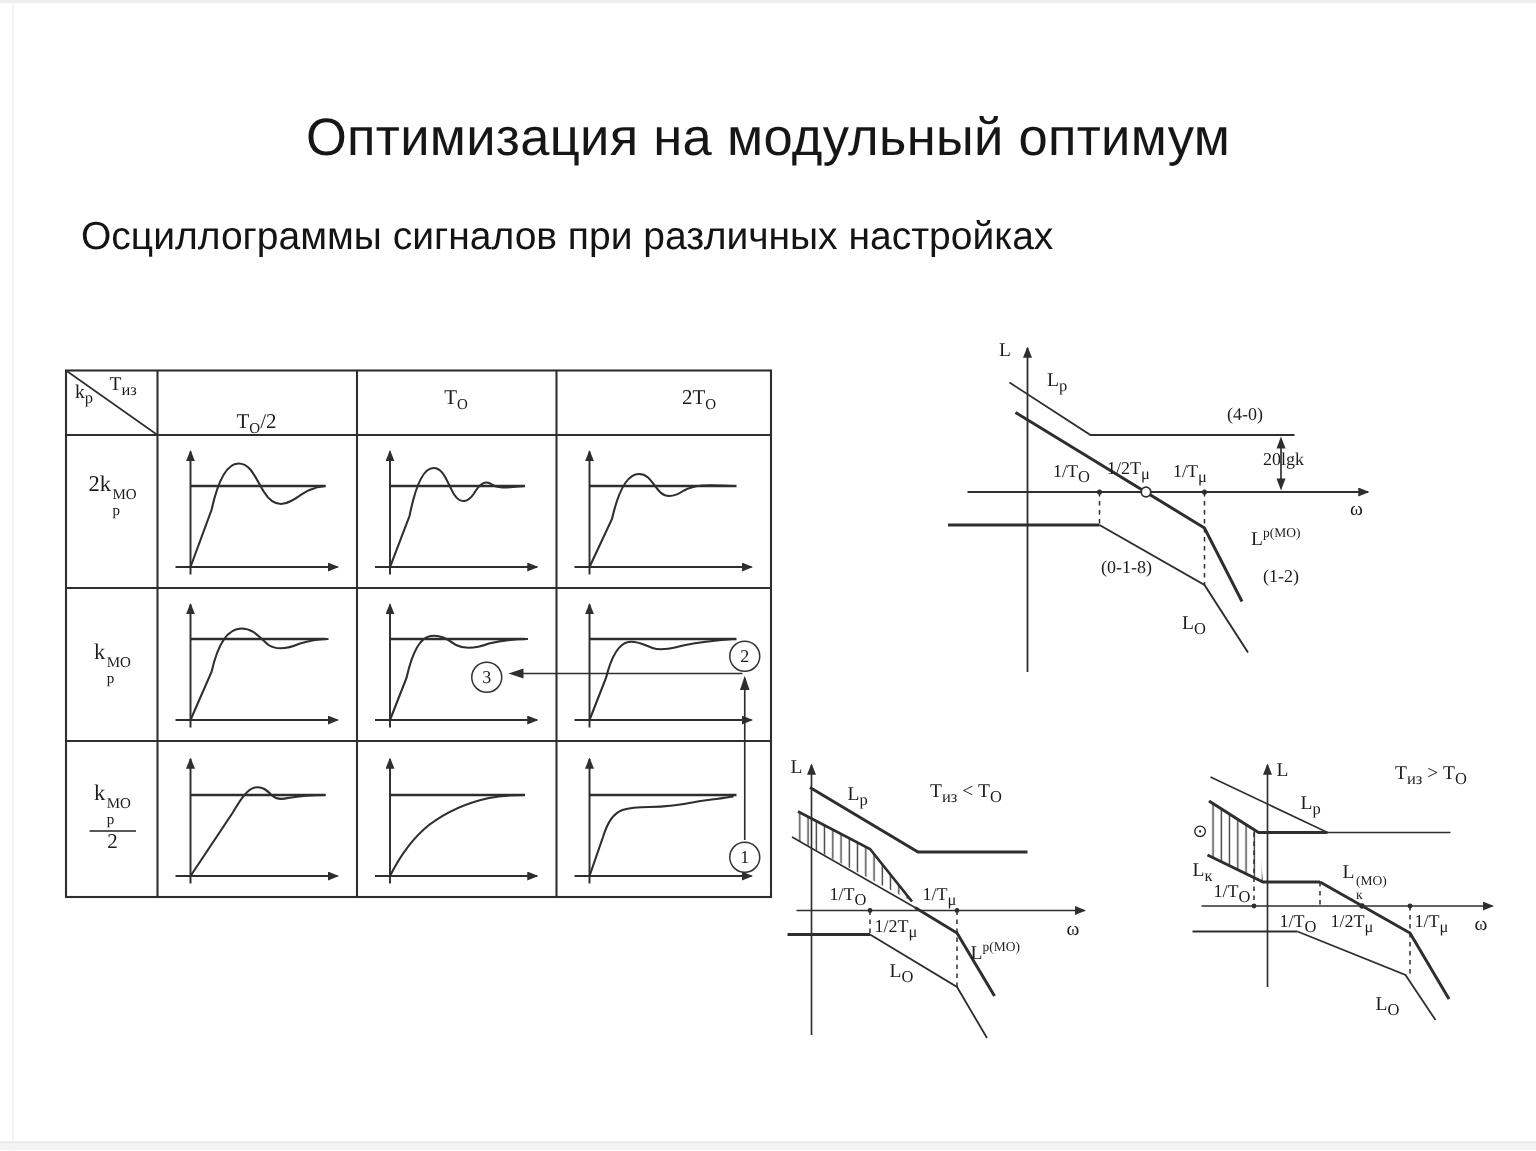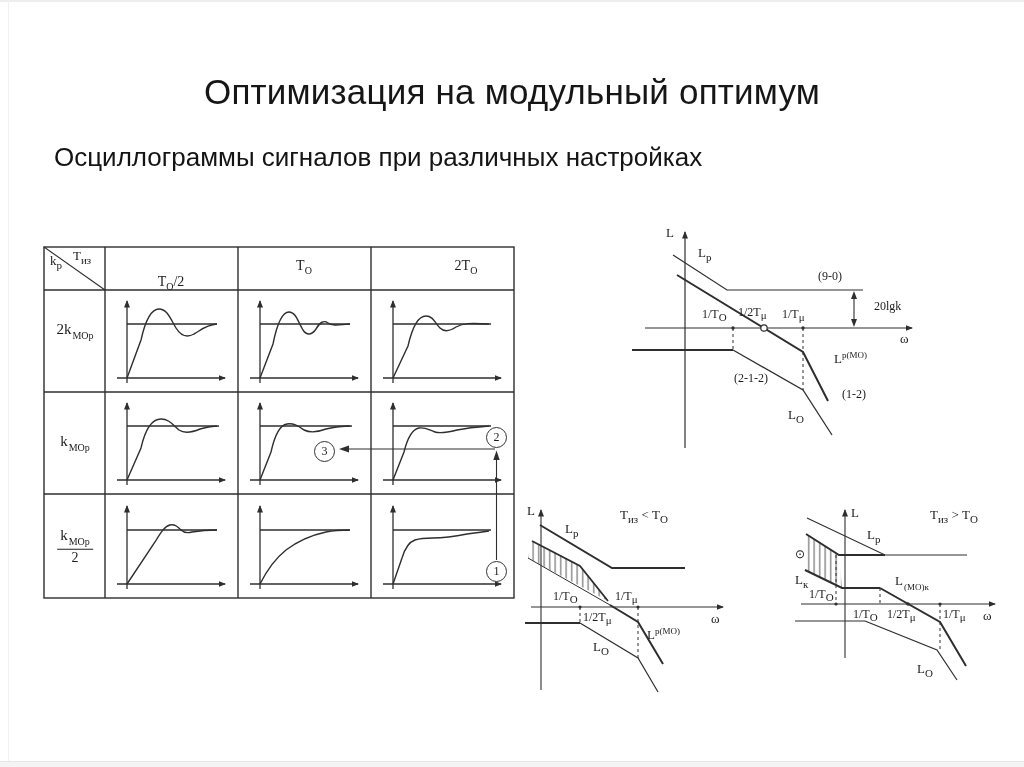--- a/index.html
+++ b/index.html
@@ -10,21 +10,21 @@
   .frame-bottom{position:absolute;left:0;right:0;bottom:0;height:5px;background:#f4f4f4;border-top:1px solid #e6e6e6}
   .title{position:absolute;top:72px;left:0;width:100%;text-align:center;
          font-family:"Liberation Sans",sans-serif;font-size:35px;color:#161616;letter-spacing:.2px}
   .subtitle{position:absolute;top:142px;left:54px;
          font-family:"Liberation Sans",sans-serif;font-size:26px;color:#141414}
   .abs{position:absolute}
   .lbl{position:absolute;font-size:13px;line-height:1.05;white-space:nowrap;color:#1c1c1c}
   .lbl sub{font-size:11px;line-height:0}
   .lbl sup{font-size:9px;line-height:0}
   .tick{font-size:12px}
-  .kstack{display:inline-flex;flex-direction:row;align-items:flex-start;font-size:10px;
+  .kstack{display:inline-flex;flex-direction:column;align-items:flex-start;font-size:10px;
           line-height:1.05;vertical-align:-5px;margin-left:1px}
   .col-h{position:absolute;font-size:14px;transform:translateX(-50%);white-space:nowrap}
   .col-h sub{font-size:10px}
   .row-h{position:absolute;font-size:15px;transform:translate(-50%,-50%);white-space:nowrap}
   .frac{display:inline-block;text-align:center}
   .frac .num{display:block;border-bottom:1.2px solid #222;padding:0 3px 1px}
   .frac .den{display:block;font-size:14px}
   .circ{position:absolute;width:21px;height:21px;border:1.4px solid #333;border-radius:50%;
         box-sizing:border-box;display:flex;align-items:center;justify-content:center;
         font-size:12px;background:#fff}
@@ -178,28 +178,28 @@
         <line x1="173" y1="108" x2="173" y2="170" stroke-width="1" stroke-dasharray="3,3"></line>
         <circle cx="103" cy="108" r="1.7" fill="#2e2e2e" stroke="none"></circle>
         <circle cx="173" cy="108" r="1.7" fill="#2e2e2e" stroke="none"></circle>
         <line x1="2" y1="130" x2="103" y2="130" stroke-width="2"></line>
         <polyline points="103,130 173,170 202,215" stroke-width="1.3"></polyline>
       </g>
     </svg>
     <span class="lbl" style="left:36px;top:6px">L</span>
     <span class="lbl" style="left:270px;top:112px">ω</span>
     <span class="lbl" style="left:68px;top:26px"><span>L</span><sub>p</sub></span>
-    <span class="lbl tick" style="left:188px;top:50px">(9-0)</span>
-    <span class="lbl tick" style="left:244px;top:80px">20lgk</span>
+    <span class="lbl tick" style="left:188px;top:50px">(4-0)</span>
+    <span class="lbl tick" style="left:212px;top:80px">20lgk</span>
     <span class="lbl tick" style="left:72px;top:88px"><span>1/T</span><sub>О</sub></span>
     <span class="lbl tick" style="left:108px;top:86px"><span>1/2T</span><sub>μ</sub></span>
     <span class="lbl tick" style="left:152px;top:88px"><span>1/T</span><sub>μ</sub></span>
     <span class="lbl" style="left:204px;top:132px"><span>L</span><sup>р(МО)</sup></span>
-    <span class="lbl tick" style="left:104px;top:152px">(2-1-2)</span>
-    <span class="lbl tick" style="left:212px;top:168px">(1-2)</span>
+    <span class="lbl tick" style="left:104px;top:152px">(0-1-8)</span>
+    <span class="lbl tick" style="left:212px;top:158px">(1-2)</span>
     <span class="lbl" style="left:158px;top:188px"><span>L</span><sub>О</sub></span>
   </div>
 
   <div class="bode" style="left:525px;top:500px;width:265px;height:205px">
     <svg width="265" height="205" viewBox="0 0 265 205">
       <defs>
         <marker id="ar2" markerWidth="9" markerHeight="8" refX="6.5" refY="3" orient="auto" markerUnits="userSpaceOnUse">
           <path d="M0,0 L7.5,3 L0,6 z" fill="#2e2e2e"></path>
         </marker>
         <pattern id="hatch2" patternUnits="userSpaceOnUse" width="5.5" height="8">
@@ -217,21 +217,21 @@
         <line x1="55" y1="107" x2="55" y2="123" stroke-width="1" stroke-dasharray="3,3"></line>
         <line x1="113" y1="107" x2="113" y2="158" stroke-width="1" stroke-dasharray="3,3"></line>
         <circle cx="55" cy="107" r="1.6" fill="#2e2e2e" stroke="none"></circle>
         <circle cx="113" cy="107" r="1.6" fill="#2e2e2e" stroke="none"></circle>
         <line x1="0" y1="123" x2="55" y2="123" stroke-width="2"></line>
         <polyline points="55,123 113,158 133,192" stroke-width="1.2"></polyline>
       </g>
     </svg>
     <span class="lbl" style="left:2px;top:4px">L</span>
     <span class="lbl" style="left:186px;top:112px">ω</span>
-    <span class="lbl" style="left:95px;top:8px"><span>Т</span><sub>из</sub><span> &lt; Т</span><sub>О</sub></span>
+    <span class="lbl" style="left:95px;top:20px"><span>Т</span><sub>из</sub><span> &lt; Т</span><sub>О</sub></span>
     <span class="lbl" style="left:40px;top:22px"><span>L</span><sub>p</sub></span>
     <span class="lbl tick" style="left:28px;top:90px"><span>1/T</span><sub>О</sub></span>
     <span class="lbl tick" style="left:58px;top:111px"><span>1/2T</span><sub>μ</sub></span>
     <span class="lbl tick" style="left:90px;top:90px"><span>1/T</span><sub>μ</sub></span>
     <span class="lbl" style="left:122px;top:128px"><span>L</span><sup>р(МО)</sup></span>
     <span class="lbl" style="left:68px;top:140px"><span>L</span><sub>О</sub></span>
   </div>
 
   <div class="bode" style="left:795px;top:498px;width:229px;height:215px">
     <svg width="229" height="215" viewBox="0 0 229 215">

